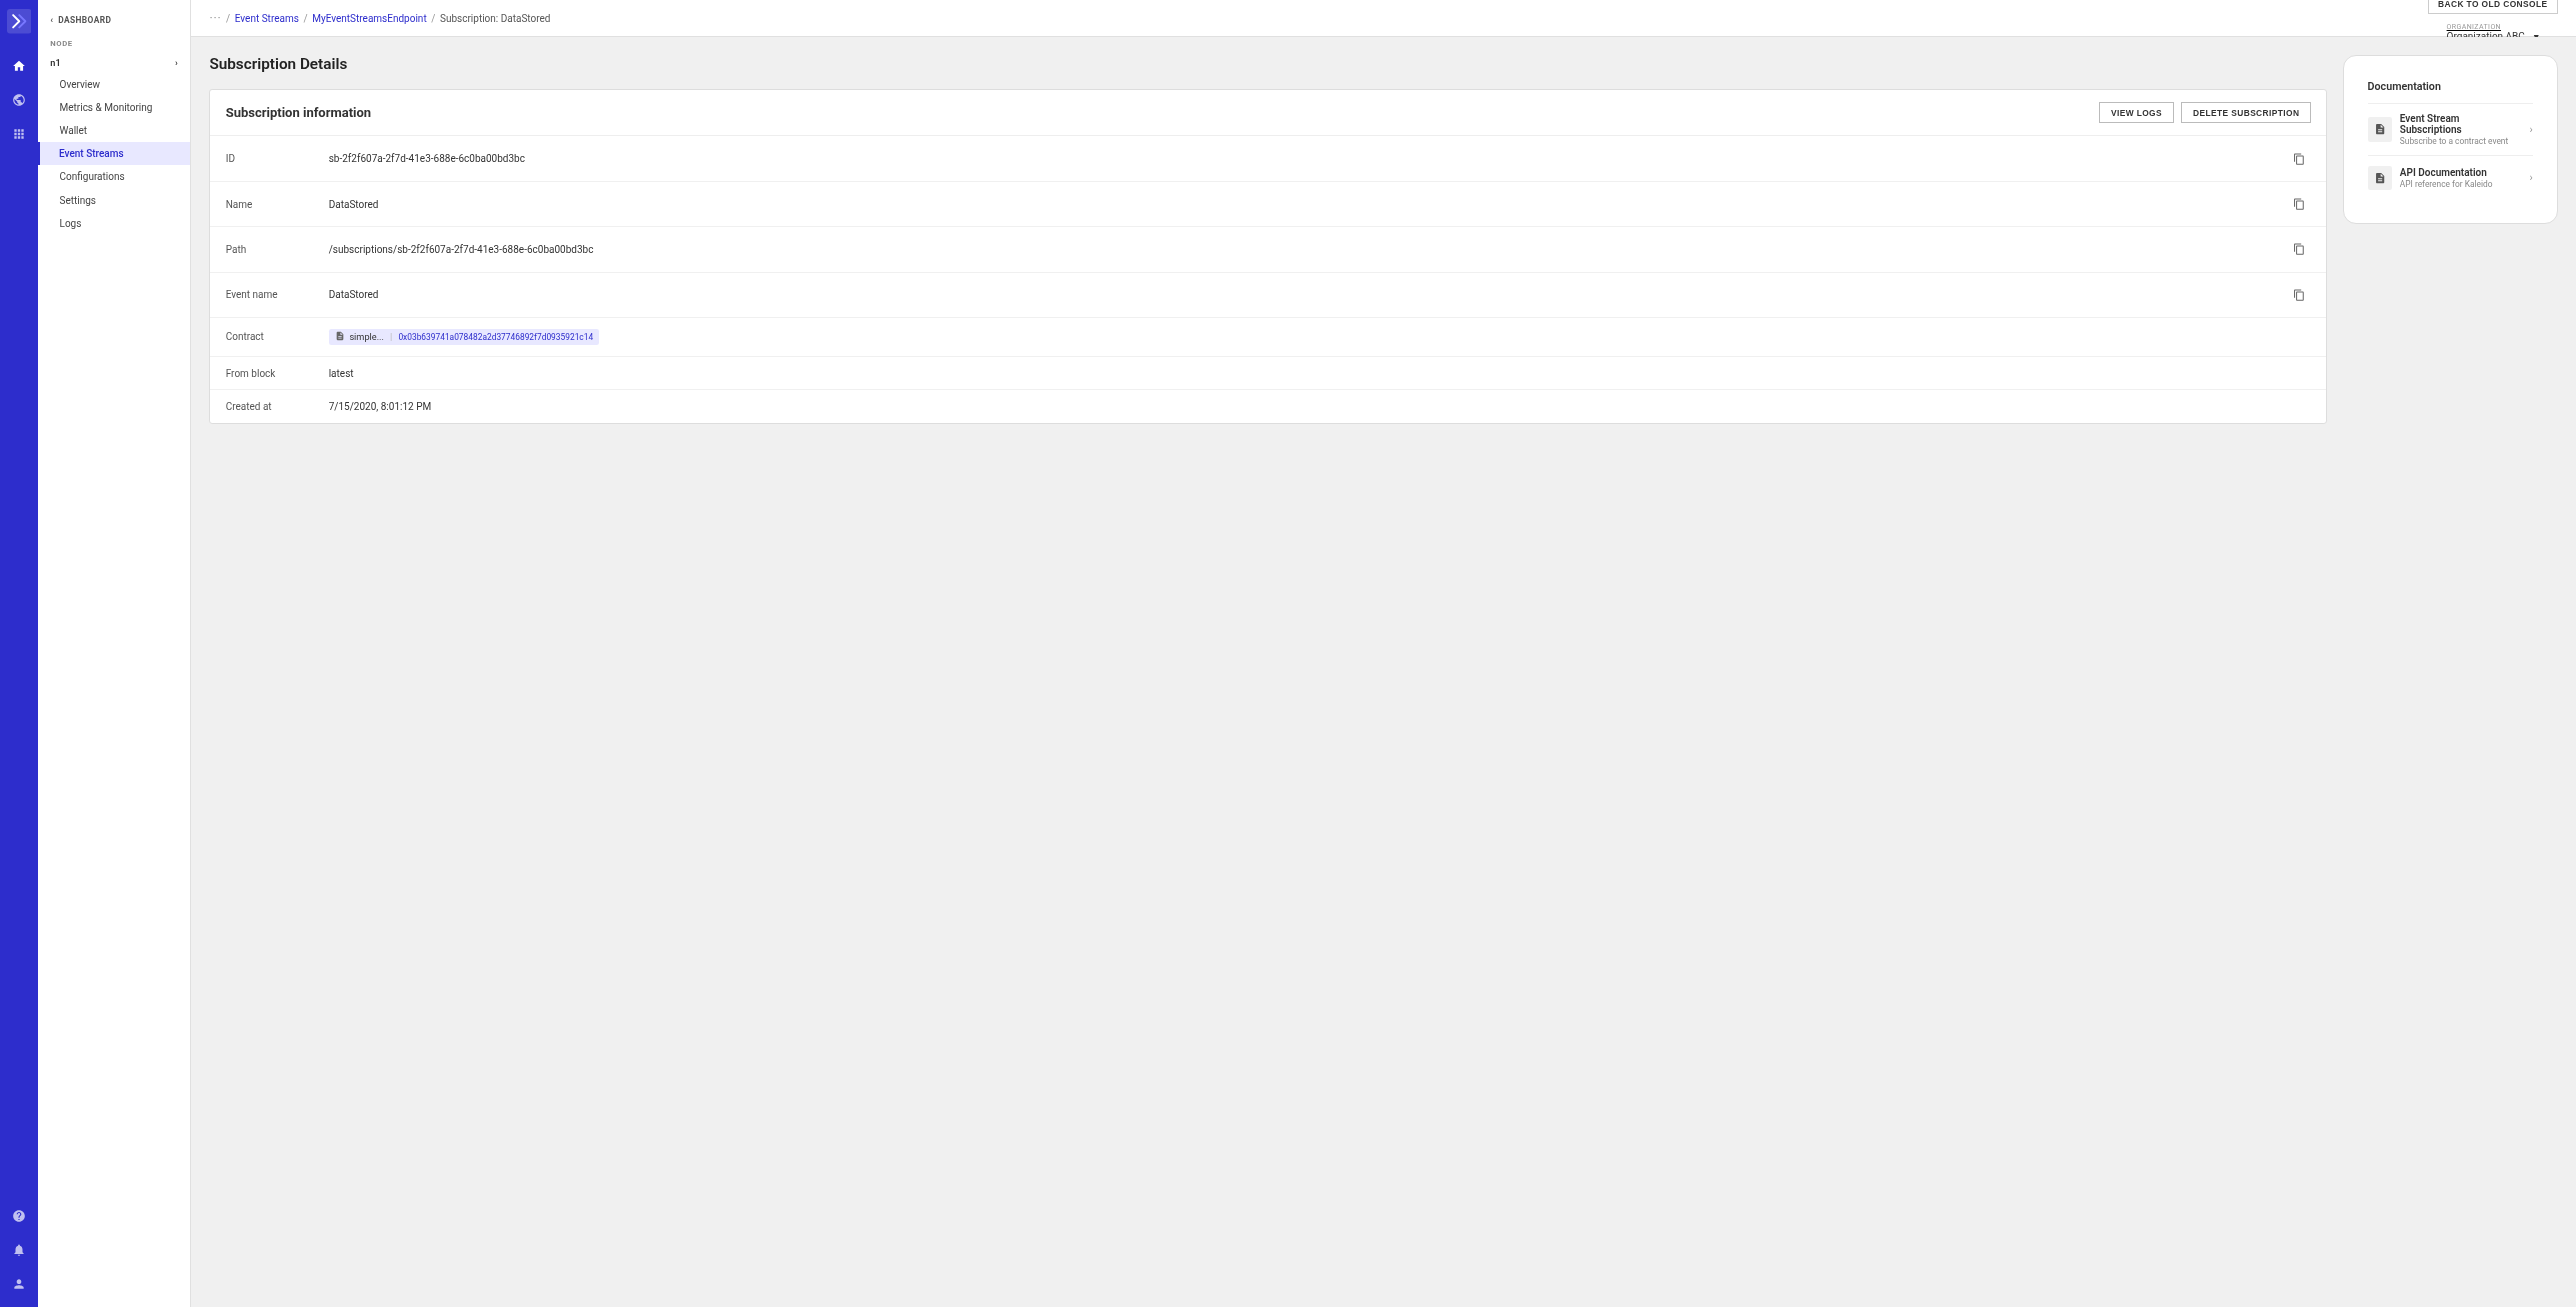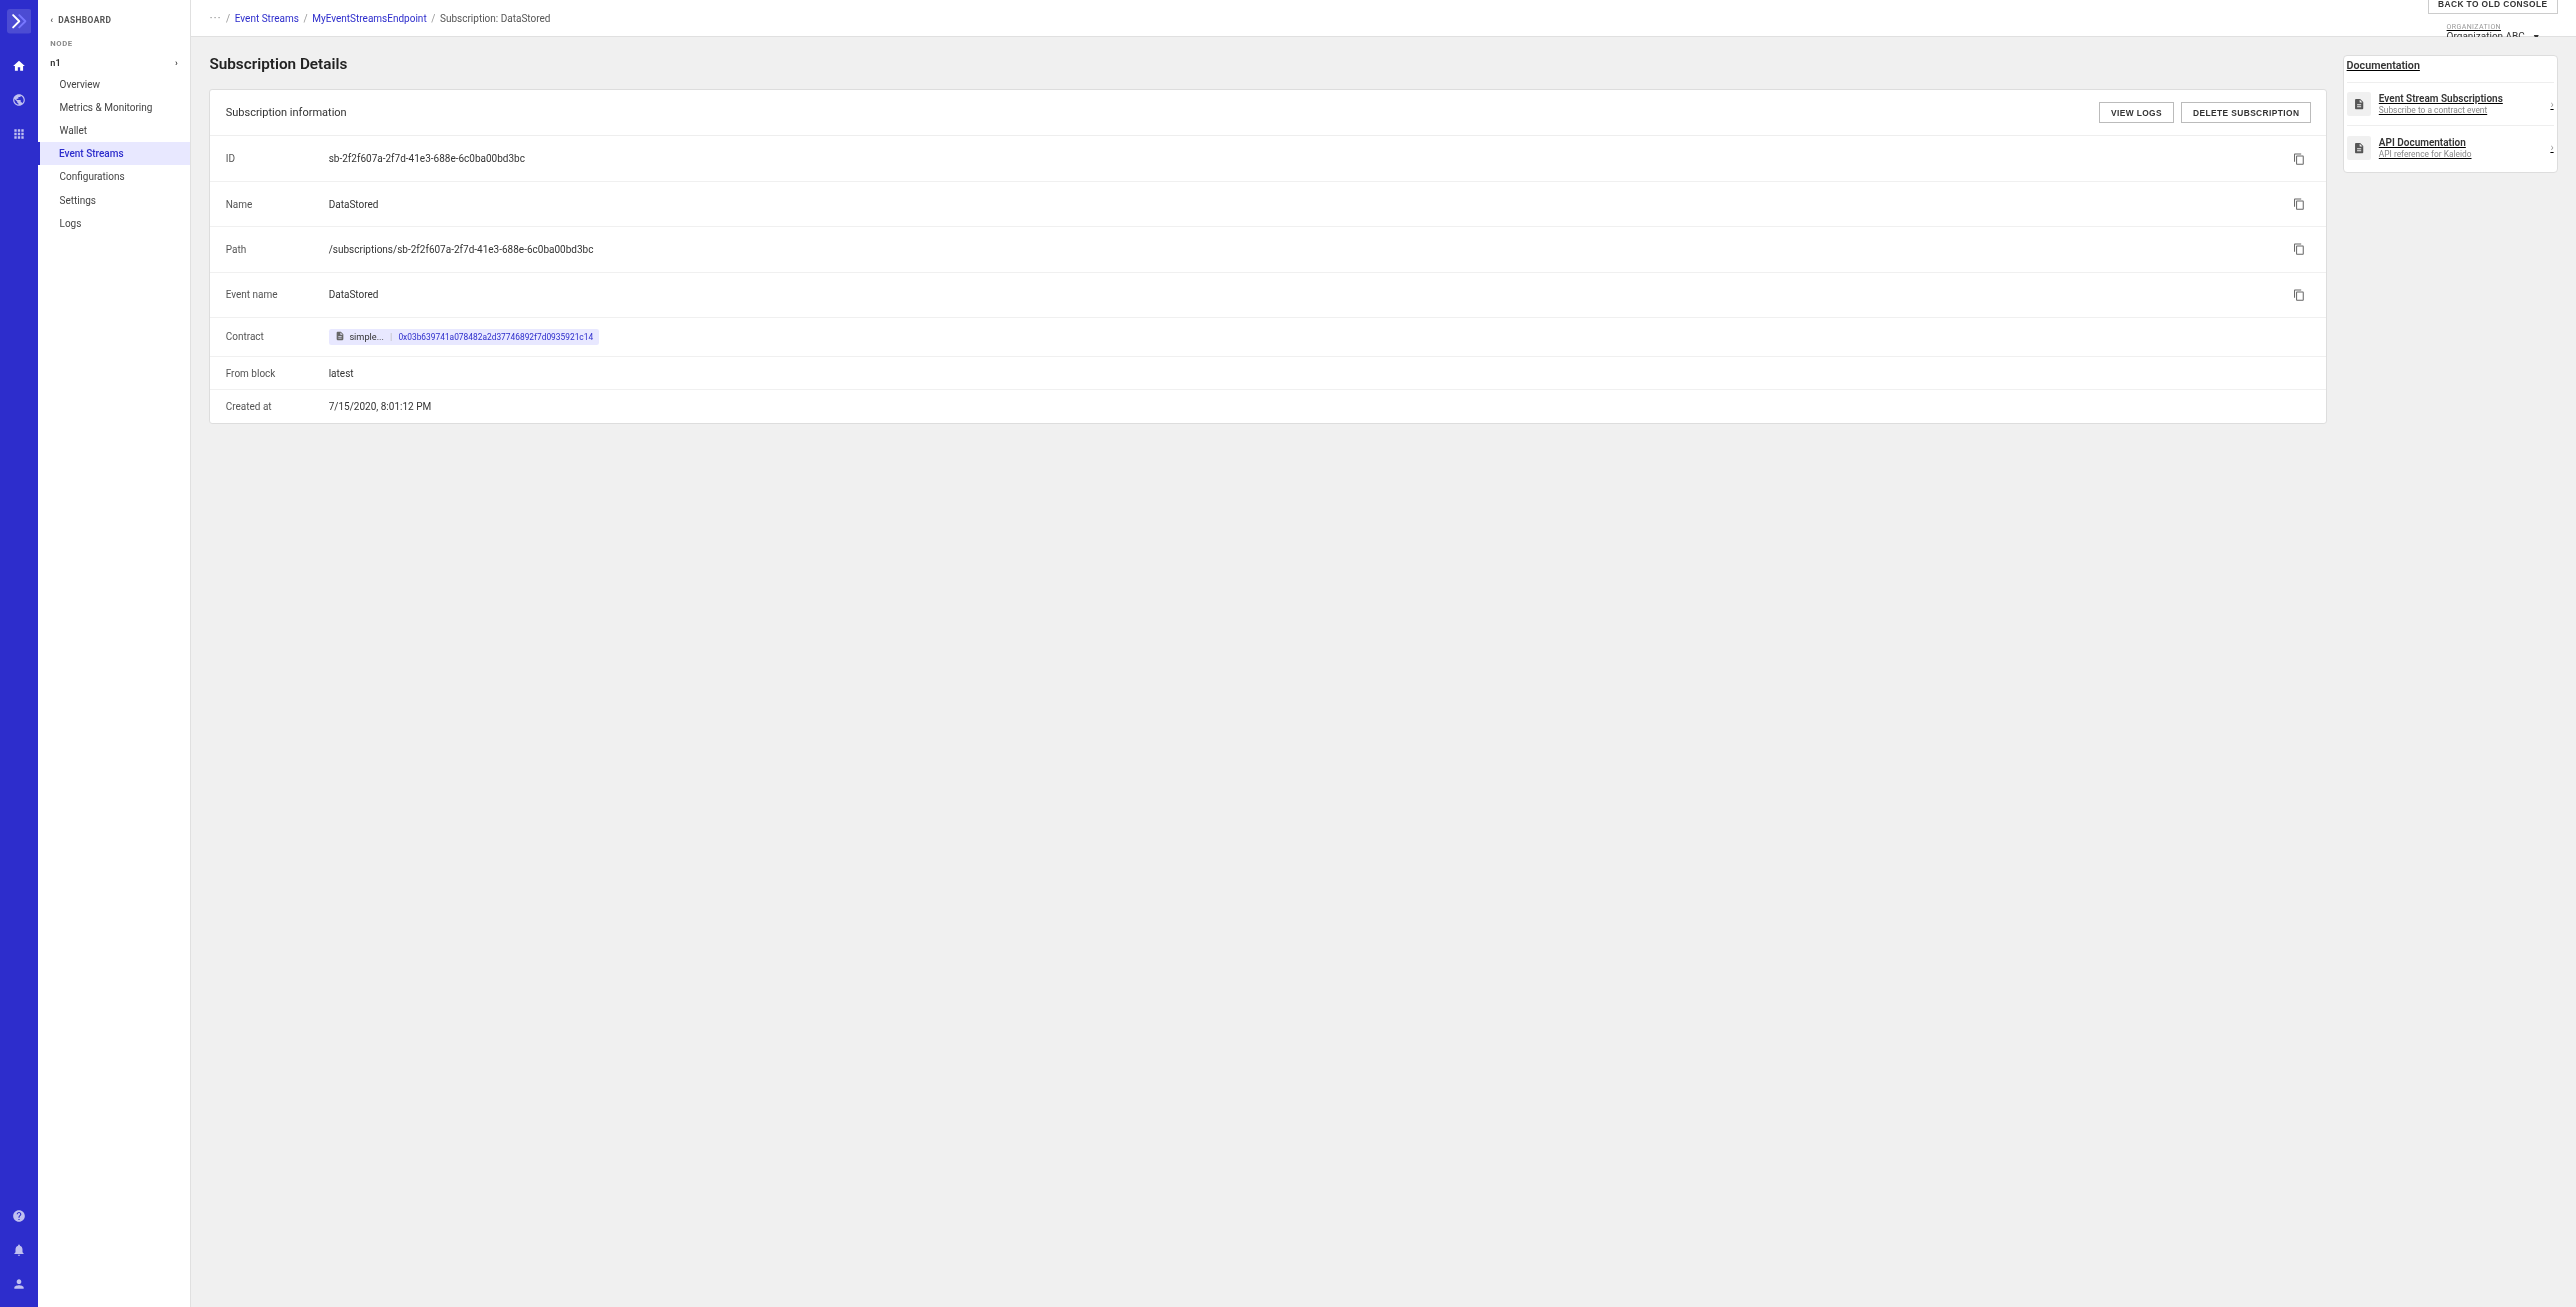--- a/index.html
+++ b/index.html
@@ -189,22 +189,22 @@
 
     .card-header {
       padding: 12.3px 15.3px;
       display: flex;
       align-items: center;
       justify-content: space-between;
       border-bottom: 0.8px solid #eee;
     }
 
     .card-header-title {
-      font-size: 11px;
-      font-weight: 400;
+      font-size: 13px;
+      font-weight: 700;
       color: #333;
     }
 
     .card-header-actions {
       display: flex;
       gap: 7.7px;
     }
 
     .btn-outline {
       border: 0.8px solid #bbb;
@@ -268,23 +268,22 @@
 
     
     .right-panel {
       width: 215px;
       flex-shrink: 0;
     }
 
     .doc-card {
       background: #fff;
       border: 0.8px solid #ddd;
-      border-radius: 4px;
-      padding: 3px;
-      text-decoration: underline;
+      border-radius: 13px;
+      padding: 24px;
     }
 
     .doc-title {
       font-size: 10.7px;
       font-weight: 600;
       color: #333;
       margin-bottom: 9.2px;
     }
 
     .doc-item {

